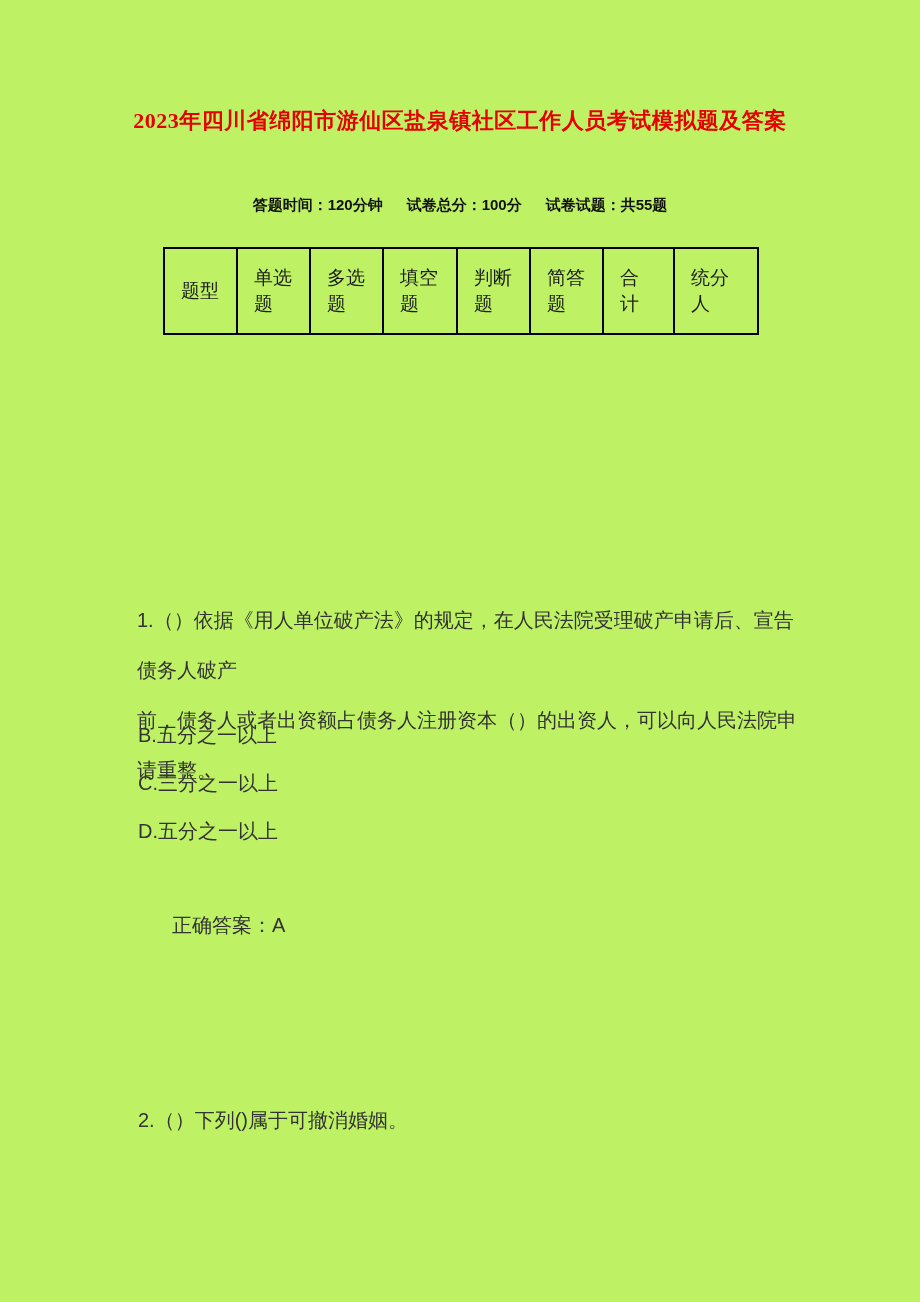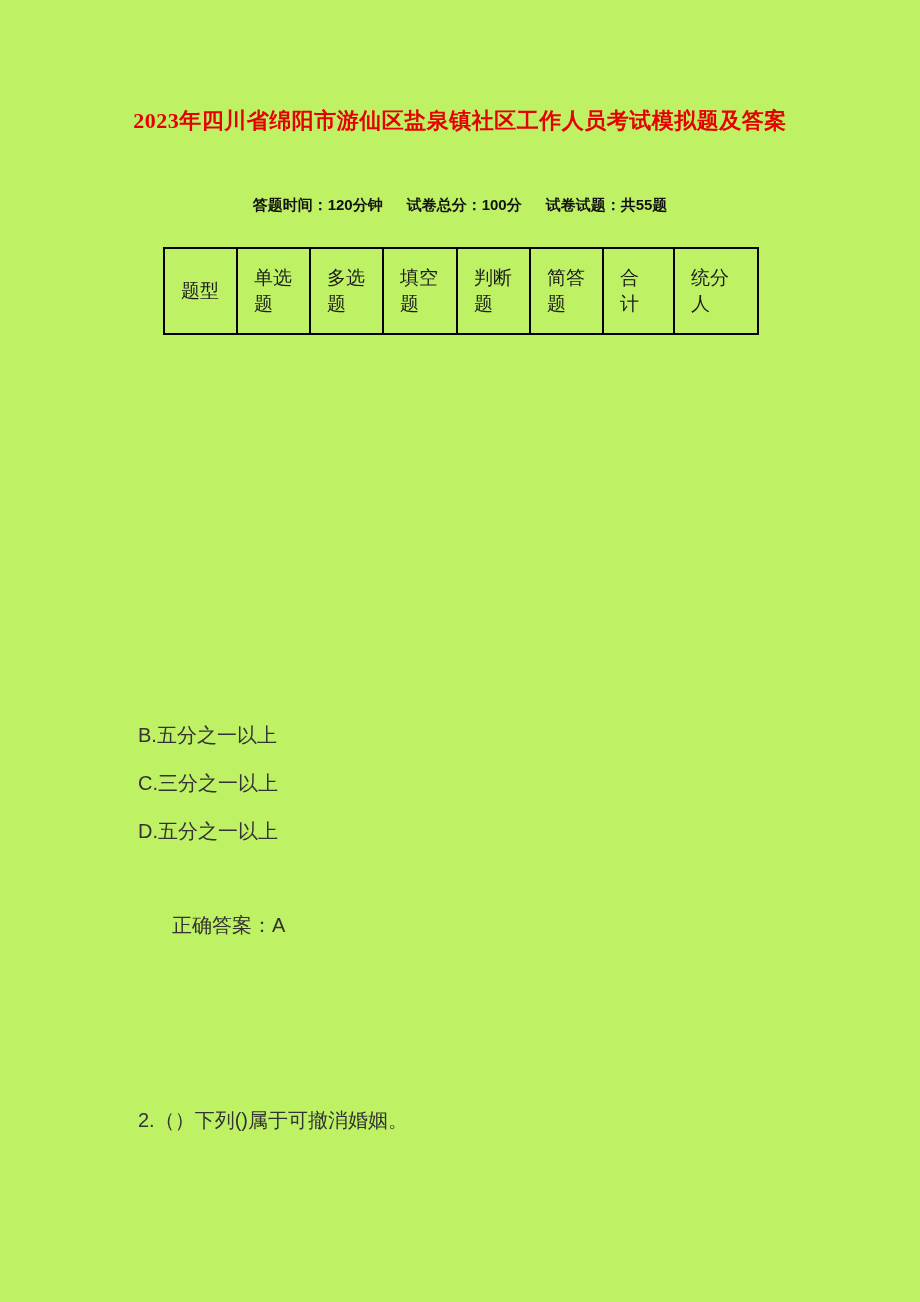--- a/index.html
+++ b/index.html
@@ -130,20 +130,24 @@
         <td>填空题</td>
         <td>判断题</td>
         <td>简答题</td>
         <td>合计</td>
         <td>统分人</td>
       </tr>
     </tbody>
   </table>
 
 
+  <div class="question-block q1-block">
+    <div>1.（）依据《用人单位破产法》的规定，在人民法院受理破产申请后、宣告债务人破产</div>
+    <div>前，债务人或者出资额占债务人注册资本（）的出资人，可以向人民法院申请重整。</div>
+  </div>
 
   <div class="options-block">
     <div>B.五分之一以上</div>
     <div>C.三分之一以上</div>
     <div>D.五分之一以上</div>
   </div>
 
   <div class="answer-line">正确答案：A</div>
 
   <div class="q2-block">2.（）下列()属于可撤消婚姻。</div>

